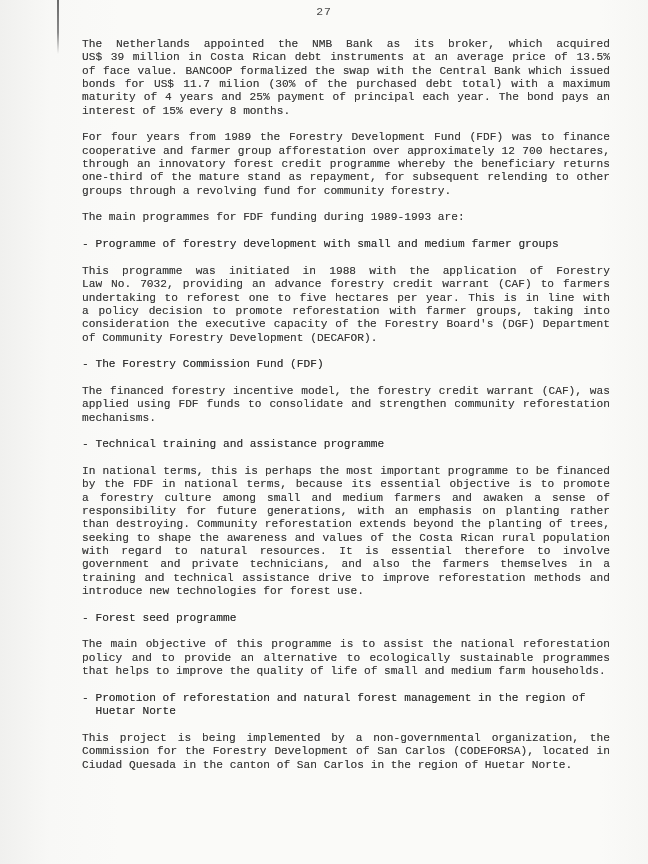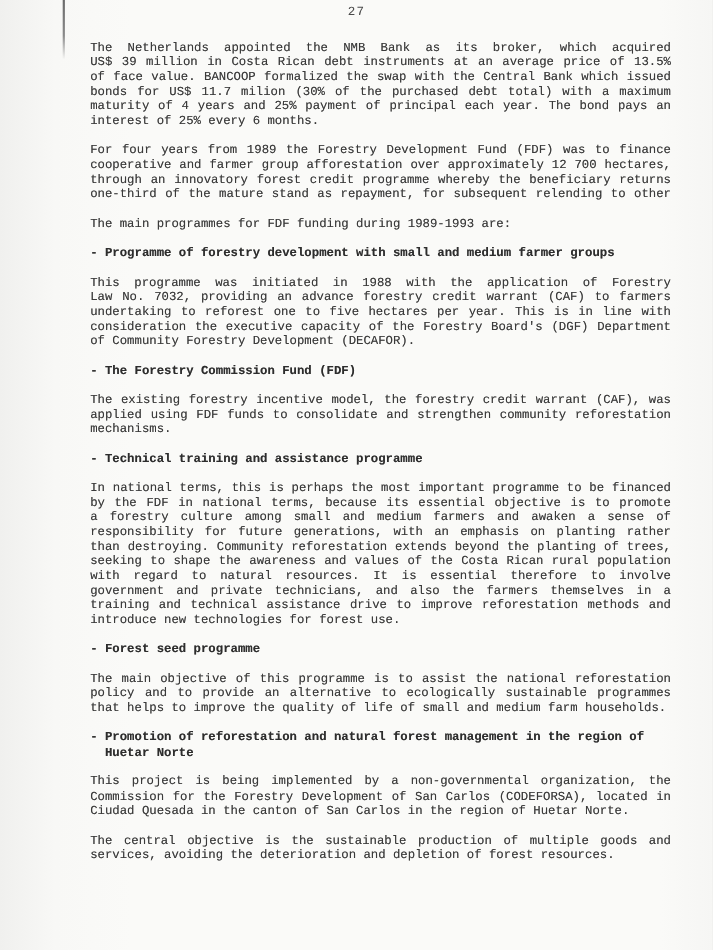--- a/index.html
+++ b/index.html
@@ -42,21 +42,21 @@
     top: 38px;
     width: 528px;
     font-size: 11.2px;
     line-height: 13.35px;
     text-shadow: 0 0 0.6px rgba(58,58,58,0.55);
   }
   .block {
     margin: 0 0 13.35px 0;
   }
   .block.heading {
-    font-weight: bold;
+    font-weight: normal;
     color: #2d2d2d;
   }
   .block.heading .line {
     white-space: pre;
     text-align: left;
   }
   .line {
     min-height: 13.35px;
   }
   .line.just {
@@ -70,46 +70,48 @@
 <div class="page">
   <div class="scan-line"></div>
   <div class="page-number">27</div>
   <div class="content" id="content">
       <div class="block paragraph">
         <div class="line just">The Netherlands appointed the NMB Bank as its broker, which acquired</div>
         <div class="line just">US$ 39 million in Costa Rican debt instruments at an average price of 13.5%</div>
         <div class="line just">of face value. BANCOOP formalized the swap with the Central Bank which issued</div>
         <div class="line just">bonds for US$ 11.7 milion (30% of the purchased debt total) with a maximum</div>
         <div class="line just">maturity of 4 years and 25% payment of principal each year. The bond pays an</div>
-        <div class="line">interest of 25% every 6 months.</div>
+        <div class="line">interest of 15% every 8 months.</div>
       </div>
       <div class="block paragraph">
         <div class="line just">For four years from 1989 the Forestry Development Fund (FDF) was to finance</div>
         <div class="line just">cooperative and farmer group afforestation over approximately 12 700 hectares,</div>
         <div class="line just">through an innovatory forest credit programme whereby the beneficiary returns</div>
         <div class="line just">one-third of the mature stand as repayment, for subsequent relending to other</div>
+        <div class="line">groups through a revolving fund for community forestry.</div>
       </div>
       <div class="block paragraph">
         <div class="line">The main programmes for FDF funding during 1989-1993 are:</div>
       </div>
       <div class="block heading">
         <div class="line">- Programme of forestry development with small and medium farmer groups</div>
       </div>
       <div class="block paragraph">
         <div class="line just">This programme was initiated in 1988 with the application of Forestry</div>
         <div class="line just">Law No. 7032, providing an advance forestry credit warrant (CAF) to farmers</div>
         <div class="line just">undertaking to reforest one to five hectares per year. This is in line with</div>
+        <div class="line just">a policy decision to promote reforestation with farmer groups, taking into</div>
         <div class="line just">consideration the executive capacity of the Forestry Board's (DGF) Department</div>
         <div class="line">of Community Forestry Development (DECAFOR).</div>
       </div>
       <div class="block heading">
         <div class="line">- The Forestry Commission Fund (FDF)</div>
       </div>
       <div class="block paragraph">
-        <div class="line just">The existing forestry incentive model, the forestry credit warrant (CAF), was</div>
+        <div class="line just">The financed forestry incentive model, the forestry credit warrant (CAF), was</div>
         <div class="line just">applied using FDF funds to consolidate and strengthen community reforestation</div>
         <div class="line">mechanisms.</div>
       </div>
       <div class="block heading">
         <div class="line">- Technical training and assistance programme</div>
       </div>
       <div class="block paragraph">
         <div class="line just">In national terms, this is perhaps the most important programme to be financed</div>
         <div class="line just">by the FDF in national terms, because its essential objective is to promote</div>
         <div class="line just">a forestry culture among small and medium farmers and awaken a sense of</div>
@@ -131,18 +133,14 @@
       </div>
       <div class="block heading">
         <div class="line">- Promotion of reforestation and natural forest management in the region of</div>
         <div class="line">  Huetar Norte</div>
       </div>
       <div class="block paragraph">
         <div class="line just">This project is being implemented by a non-governmental organization, the</div>
         <div class="line just">Commission for the Forestry Development of San Carlos (CODEFORSA), located in</div>
         <div class="line">Ciudad Quesada in the canton of San Carlos in the region of Huetar Norte.</div>
       </div>
-      <div class="block paragraph">
-        <div class="line just">The central objective is the sustainable production of multiple goods and</div>
-        <div class="line">services, avoiding the deterioration and depletion of forest resources.</div>
-      </div>
     </div>
 </div>
 
 </body></html>

